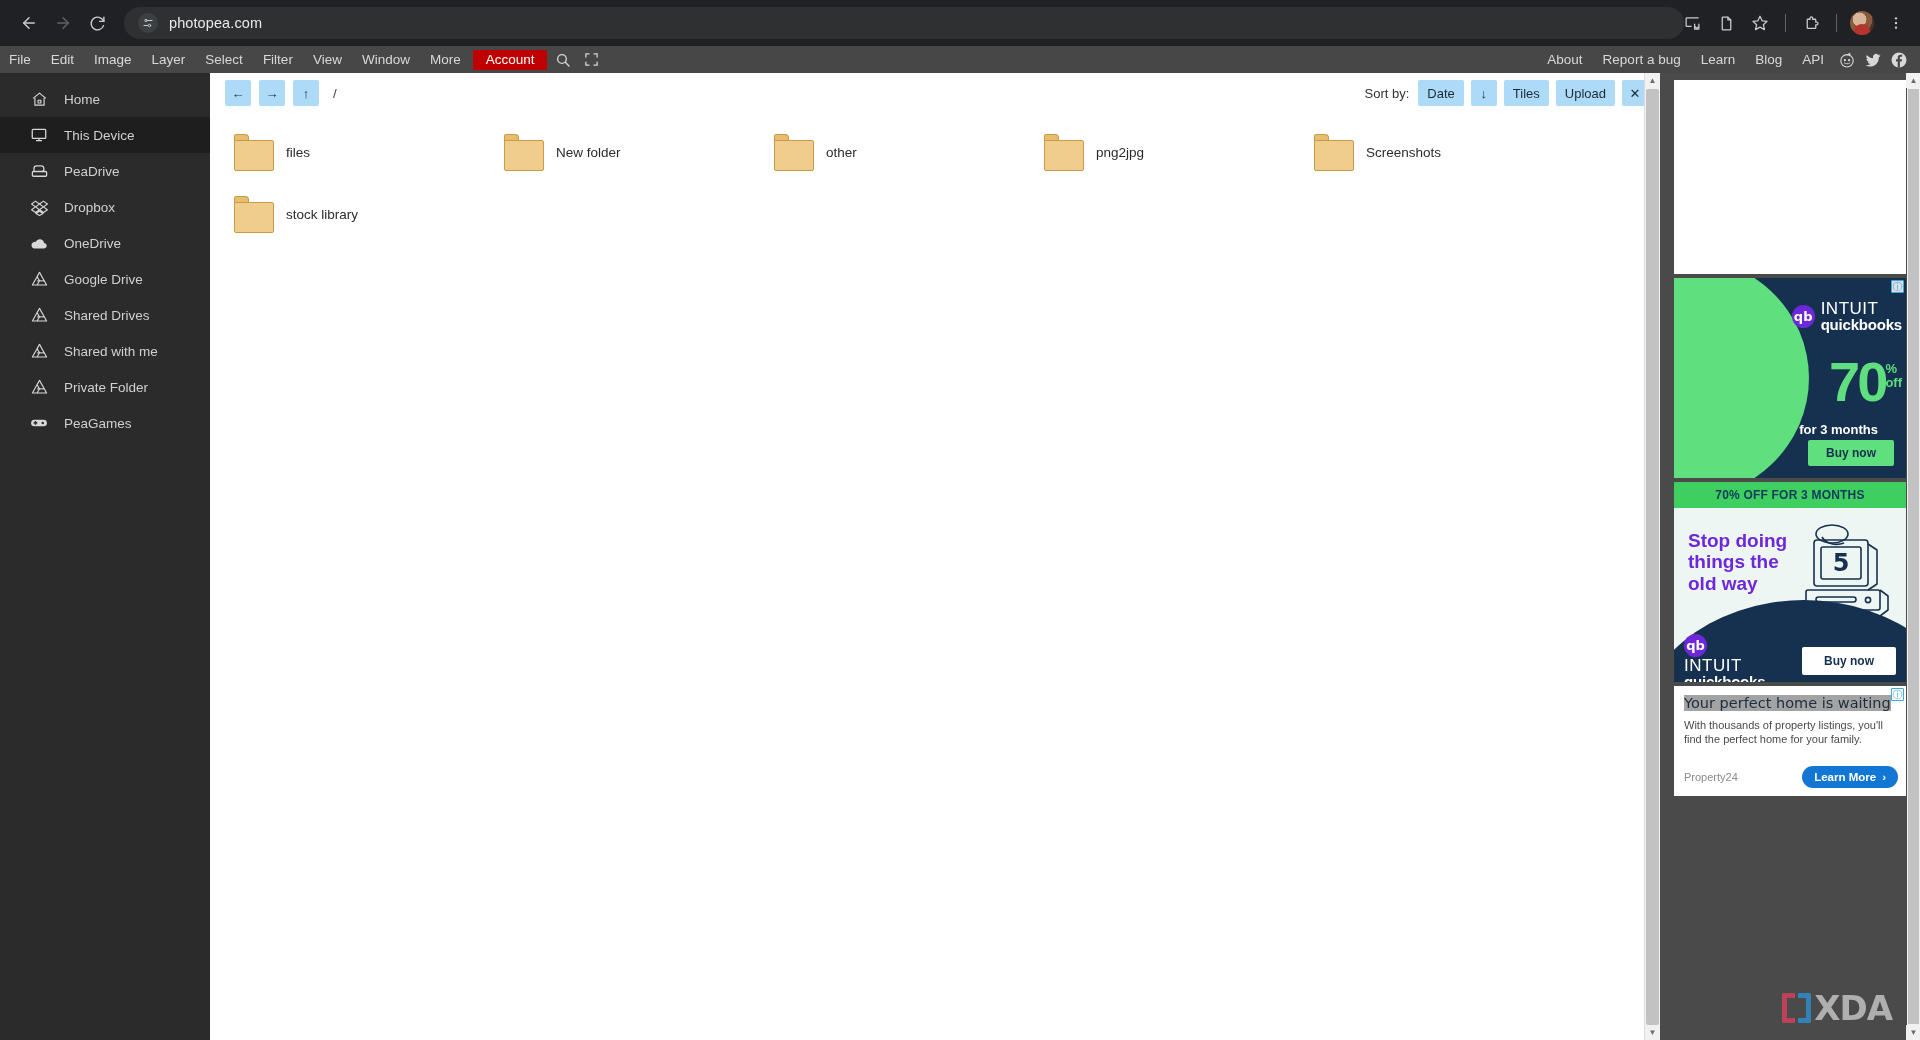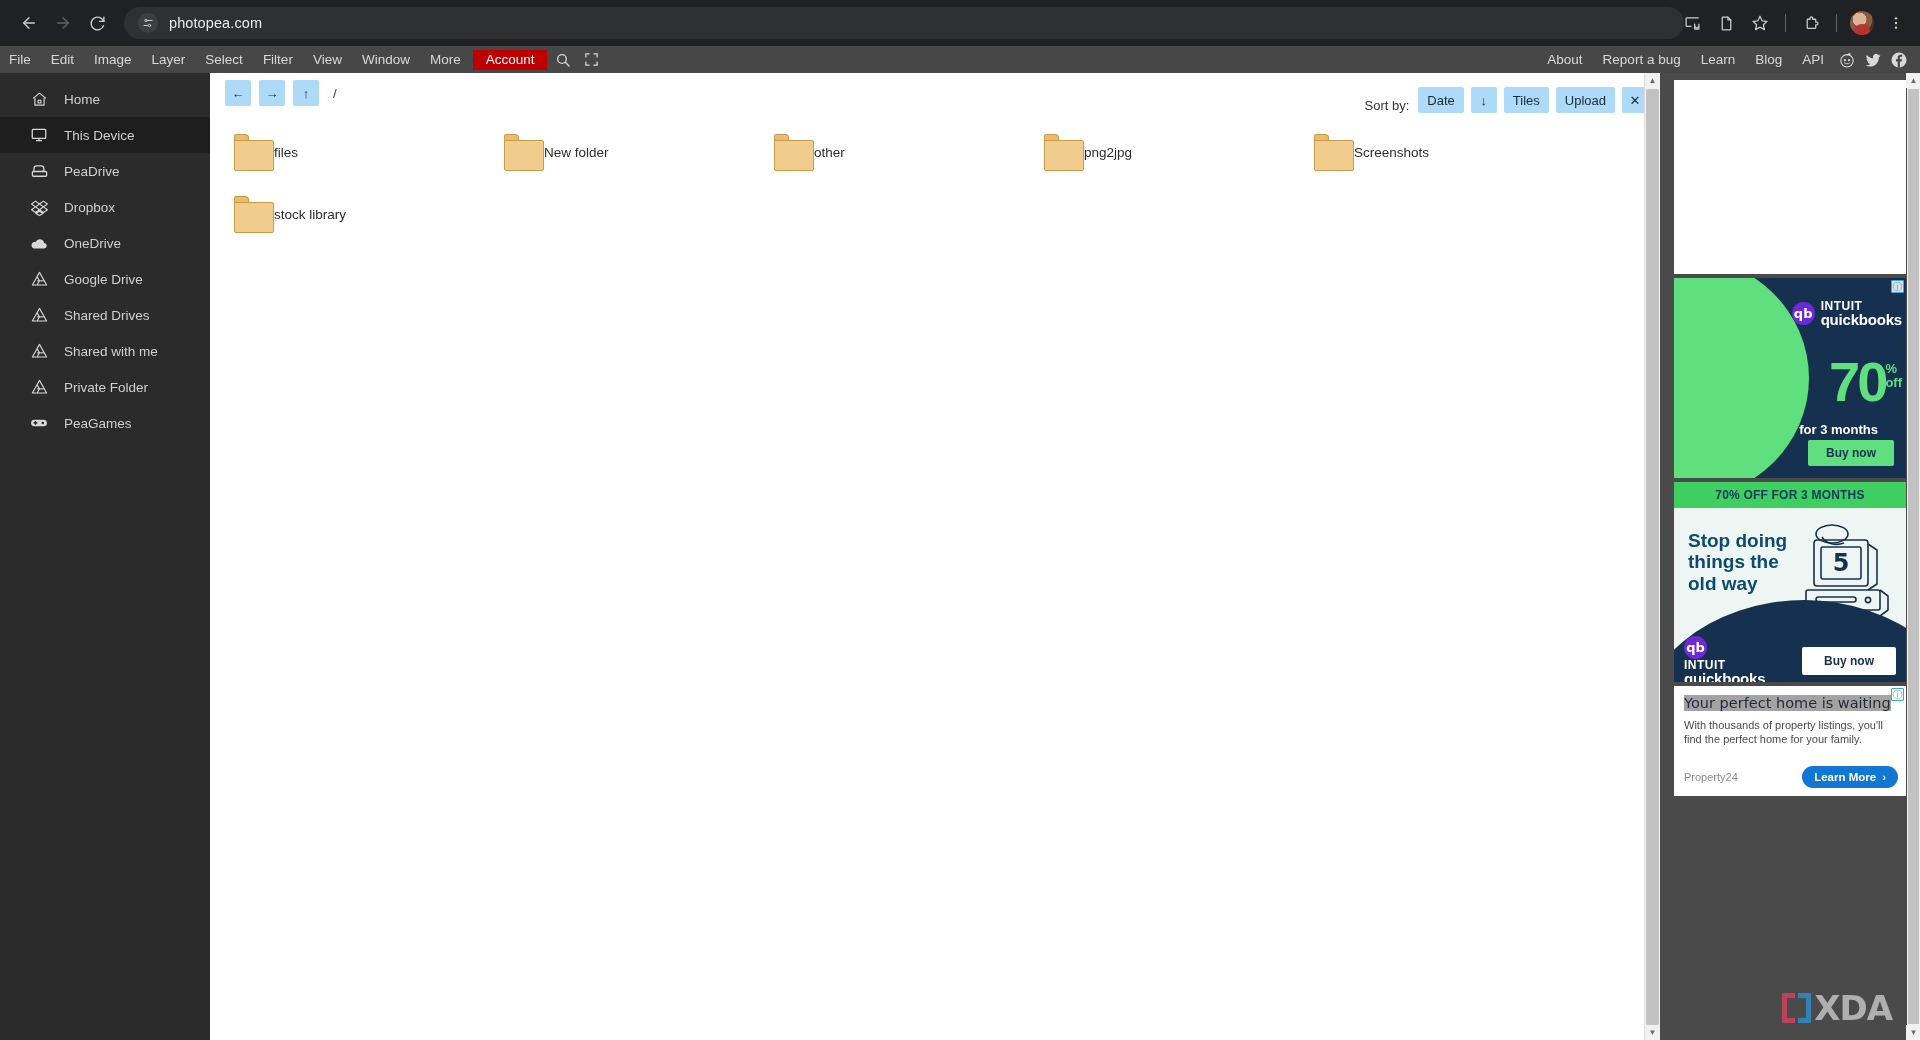--- a/index.html
+++ b/index.html
@@ -166,36 +166,37 @@
     display:inline-flex; align-items:center; justify-content:center;
     padding: 0 9px;
     margin-right: 8px;
   }
   .fb-btn.icon-only { padding: 0; width: 26px; }
   #fb-path {
     color: #444; font-size: 13.5px; margin-left: 6px;
   }
   #fb-toolbar-right {
     position:absolute; right: 12px; top: 0; height: 40px;
-    display:flex; align-items:flex-end;margin-left:12px;
+    display:flex; align-items:center;margin-left:12px;
   }
   #sortby-label { color:#333; font-size: 13px; margin-right: 9px; }
   #fb-toolbar-right .fb-btn { margin-right: 7px; }
   #fb-toolbar-right .fb-btn:last-child { margin-right: 0; }
 
   #fb-grid {
     flex: 1 1 auto;
     display: flex; flex-wrap: wrap;
     align-content: flex-start;
     padding: 8px 0 0 14px;
     overflow: hidden;
   }
   .fb-item {
     width: 270px; height: 62px;
     display: flex; align-items: center;
+    gap: 12px;
     padding-left: 10px;
   }
   .folder-ico {
     width: 40px; height: 37px;
     position: relative;
     flex: 0 0 40px;
   }
   .folder-ico .tab {
     position:absolute; left:0; top:0;
     width: 15px; height: 7px;
@@ -275,21 +276,21 @@
   }
   .qb-mark {
     width: 23px; height: 23px; border-radius: 50%;
     background: #6d28d9;
     display:flex; align-items:center; justify-content:center;
     color:#fff; font-size: 13px; font-weight: bold;
     font-family: "DejaVu Sans", sans-serif;
     flex: 0 0 23px;
   }
   .qb-words { line-height: 1.0; }
-  .qb-words .t1 { font-size: 12px; letter-spacing: .5px; font-weight:bold; }
+  .qb-words .t1 { font-size: 17px; letter-spacing: .5px; font-weight:normal; }
   .qb-words .t2 { font-size: 15px; font-weight: bold; letter-spacing: -.2px; }
   #ad1 .big70 {
     position:absolute; right: 4px; top: 80px;
     display:flex; align-items:flex-start; color:#5fdf7e;
   }
   #ad1 .big70 .num { font-size: 56px; font-weight: bold; line-height: .85; letter-spacing:-3px;}
   #ad1 .big70 .suf { font-size: 13px; font-weight:bold; line-height: 1.05; margin-top: 4px; }
   #ad1 .forx {
     position:absolute; right: 28px; top: 144px;
     color:#fff; font-size: 13px; font-weight:bold;
@@ -303,21 +304,21 @@
 
   
   #ad2 { width: 232px; height: 200px; background:#eef6f4; overflow:hidden; position:relative; }
   #ad2 .banner {
     height: 26px; background: #3fcf60; color:#123a5c;
     display:flex;align-items:center;justify-content:center;
     font-size: 12px; font-weight: bold; letter-spacing: .2px;
   }
   #ad2 .headline {
     position:absolute; left: 14px; top: 48px;
-    color:#0c4a6e; font-size: 19px; font-weight: bold; line-height: 1.12;
+    color:#6d28d9; font-size: 19px; font-weight: bold; line-height: 1.12;
     width: 110px;
   }
   #ad2 .pc { position:absolute; right: 10px; top: 36px; }
   #ad2 .wave {
     position:absolute; left:-40px; bottom: -58px;
     width: 340px; height: 140px;
     border-radius: 50% 50% 0 0 / 100% 100% 0 0;
     background: #16314f;
   }
   #ad2 .footer {

